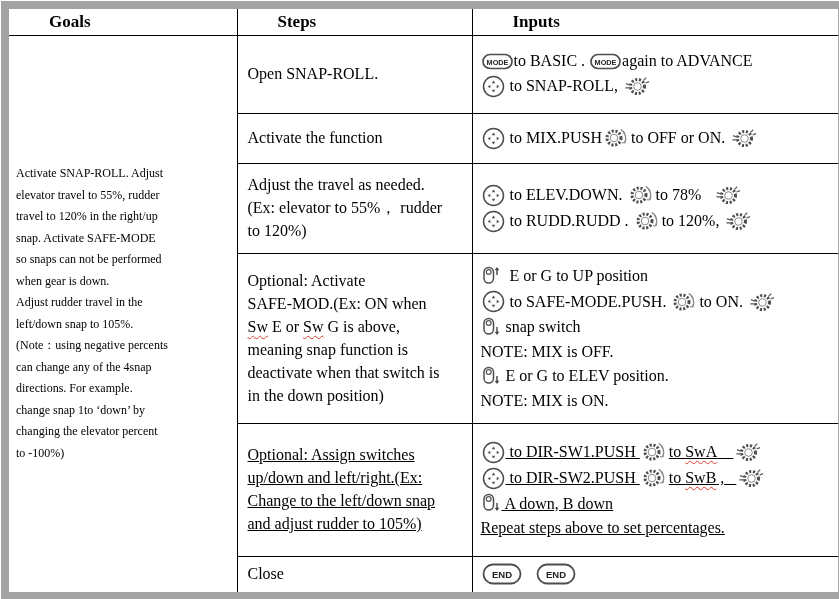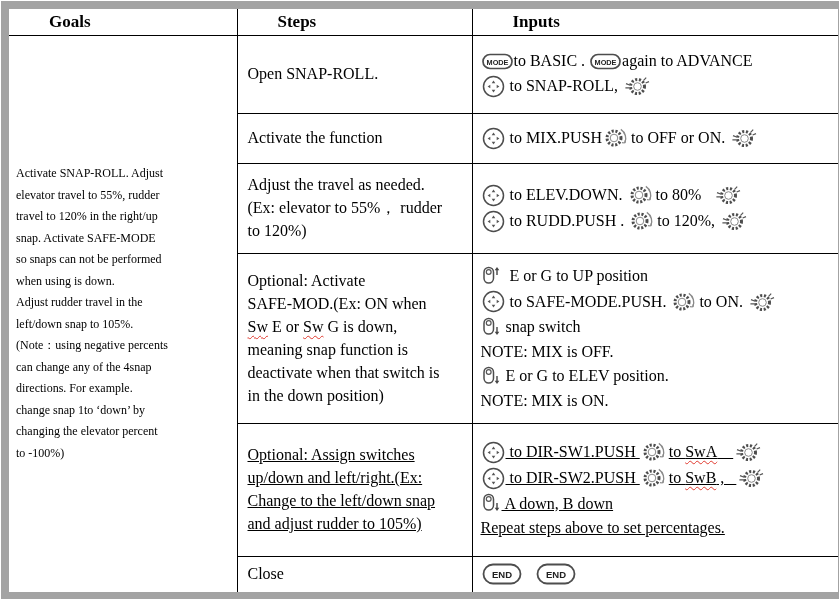--- a/index.html
+++ b/index.html
@@ -45,21 +45,21 @@
       </tr>
     </thead>
     <tbody>
         <tr>
           <td rowspan="6" class="goals-cell">
             <div class="gline">Activate SNAP-ROLL. Adjust</div>
             <div class="gline">elevator travel to 55%, rudder</div>
             <div class="gline">travel to 120% in the right/up</div>
             <div class="gline">snap. Activate SAFE-MODE</div>
             <div class="gline">so snaps can not be performed</div>
-            <div class="gline">when using is down.</div>
+            <div class="gline">when gear is down.</div>
             <div class="gline">Adjust rudder travel in the</div>
             <div class="gline">left/down snap to 105%.</div>
             <div class="gline">(Note：using negative percents</div>
             <div class="gline">can change any of the 4snap</div>
             <div class="gline">directions. For example.</div>
             <div class="gline">change snap 1to ‘down’ by</div>
             <div class="gline">changing the elevator percent</div>
             <div class="gline">to -100%)</div>
           </td>
           <td class="step-cell">
@@ -120,48 +120,48 @@
       <circle cx="11.5" cy="11.5" r="10" fill="none" stroke="#4d4d4d" stroke-width="1.5"></circle>
       <path d="M11.5 5.6 l1.8 2.7 h-3.6 z" fill="#555"></path>
       <path d="M11.5 17.4 l1.8 -2.7 h-3.6 z" fill="#555"></path>
       <path d="M5.6 11.5 l2.7 -1.8 v3.6 z" fill="#555"></path>
       <path d="M17.4 11.5 l-2.7 -1.8 v3.6 z" fill="#555"></path>
                 </svg></span><span class="txt"> to ELEV.DOWN. </span><span class="icon"><svg width="27" height="24" viewBox="0 0 27 24">
       <circle cx="11" cy="12" r="7" fill="none" stroke="#4d4d4d" stroke-width="3" stroke-dasharray="2.1 1.7"></circle>
       <circle cx="11" cy="12" r="3.8" fill="none" stroke="#888" stroke-width="1"></circle>
       <path d="M17.8 3.4 a10.8 10.8 0 0 1 4 13.6" fill="none" stroke="#8a8a8a" stroke-width="1.3"></path>
       <path d="M21.8 17 l-2.8 -0.3 M21.8 17 l0.5 -2.7" fill="none" stroke="#8a8a8a" stroke-width="1.2"></path>
-                </svg></span><span class="txt">to 80%   </span><span class="icon"><svg width="28" height="24" viewBox="0 0 28 24">
-      <circle cx="14.5" cy="12.5" r="7" fill="none" stroke="#4d4d4d" stroke-width="3" stroke-dasharray="2.1 1.7"></circle>
-      <circle cx="14.5" cy="12.5" r="3.8" fill="none" stroke="#888" stroke-width="1"></circle>
-      <path d="M3 9.6 l3.6 1.4 M2.4 13.8 l3.8 0 M23.2 3.6 l-2.6 2.8 M26 7.6 l-3.4 1.4" stroke="#555" stroke-width="1.2" fill="none"></path>
-                </svg></span></div>
-            <div class="line"><span class="icon"><svg width="23" height="23" viewBox="0 0 23 23">
-      <circle cx="11.5" cy="11.5" r="10" fill="none" stroke="#4d4d4d" stroke-width="1.5"></circle>
-      <path d="M11.5 5.6 l1.8 2.7 h-3.6 z" fill="#555"></path>
-      <path d="M11.5 17.4 l1.8 -2.7 h-3.6 z" fill="#555"></path>
-      <path d="M5.6 11.5 l2.7 -1.8 v3.6 z" fill="#555"></path>
-      <path d="M17.4 11.5 l-2.7 -1.8 v3.6 z" fill="#555"></path>
-                </svg></span><span class="txt"> to RUDD.PUSH . </span><span class="icon"><svg width="27" height="24" viewBox="0 0 27 24">
+                </svg></span><span class="txt">to 78%   </span><span class="icon"><svg width="28" height="24" viewBox="0 0 28 24">
+      <circle cx="14.5" cy="12.5" r="7" fill="none" stroke="#4d4d4d" stroke-width="3" stroke-dasharray="2.1 1.7"></circle>
+      <circle cx="14.5" cy="12.5" r="3.8" fill="none" stroke="#888" stroke-width="1"></circle>
+      <path d="M3 9.6 l3.6 1.4 M2.4 13.8 l3.8 0 M23.2 3.6 l-2.6 2.8 M26 7.6 l-3.4 1.4" stroke="#555" stroke-width="1.2" fill="none"></path>
+                </svg></span></div>
+            <div class="line"><span class="icon"><svg width="23" height="23" viewBox="0 0 23 23">
+      <circle cx="11.5" cy="11.5" r="10" fill="none" stroke="#4d4d4d" stroke-width="1.5"></circle>
+      <path d="M11.5 5.6 l1.8 2.7 h-3.6 z" fill="#555"></path>
+      <path d="M11.5 17.4 l1.8 -2.7 h-3.6 z" fill="#555"></path>
+      <path d="M5.6 11.5 l2.7 -1.8 v3.6 z" fill="#555"></path>
+      <path d="M17.4 11.5 l-2.7 -1.8 v3.6 z" fill="#555"></path>
+                </svg></span><span class="txt"> to RUDD.RUDD . </span><span class="icon"><svg width="27" height="24" viewBox="0 0 27 24">
       <circle cx="11" cy="12" r="7" fill="none" stroke="#4d4d4d" stroke-width="3" stroke-dasharray="2.1 1.7"></circle>
       <circle cx="11" cy="12" r="3.8" fill="none" stroke="#888" stroke-width="1"></circle>
       <path d="M17.8 3.4 a10.8 10.8 0 0 1 4 13.6" fill="none" stroke="#8a8a8a" stroke-width="1.3"></path>
       <path d="M21.8 17 l-2.8 -0.3 M21.8 17 l0.5 -2.7" fill="none" stroke="#8a8a8a" stroke-width="1.2"></path>
                 </svg></span><span class="txt">to 120%, </span><span class="icon"><svg width="28" height="24" viewBox="0 0 28 24">
       <circle cx="14.5" cy="12.5" r="7" fill="none" stroke="#4d4d4d" stroke-width="3" stroke-dasharray="2.1 1.7"></circle>
       <circle cx="14.5" cy="12.5" r="3.8" fill="none" stroke="#888" stroke-width="1"></circle>
       <path d="M3 9.6 l3.6 1.4 M2.4 13.8 l3.8 0 M23.2 3.6 l-2.6 2.8 M26 7.6 l-3.4 1.4" stroke="#555" stroke-width="1.2" fill="none"></path>
                 </svg></span></div>
           </td>
         </tr>
         <tr>
           <td class="step-cell">
             <div class="line"><span class="txt">Optional: Activate</span></div>
             <div class="line"><span class="txt">SAFE-MOD.(Ex: ON when</span></div>
-            <div class="line"><span class="wavy">Sw</span><span class="txt"> E or </span><span class="wavy">Sw</span><span class="txt"> G is down,</span></div>
+            <div class="line"><span class="wavy">Sw</span><span class="txt"> E or </span><span class="wavy">Sw</span><span class="txt"> G is above,</span></div>
             <div class="line"><span class="txt">meaning snap function is</span></div>
             <div class="line"><span class="txt">deactivate when that switch is</span></div>
             <div class="line"><span class="txt">in the down position)</span></div>
           </td>
           <td class="inputs-cell">
             <div class="line"><span class="icon"><svg width="19" height="23" viewBox="0 0 19 23">
       <rect x="2" y="2.5" width="9.5" height="15.5" rx="4.7" fill="none" stroke="#4d4d4d" stroke-width="1.5"></rect>
       <circle cx="6.7" cy="7" r="2.4" fill="none" stroke="#555" stroke-width="1.2"></circle>
       <line x1="15" y1="10" x2="15" y2="4.5" stroke="#444" stroke-width="1.4"></line>
       <path d="M15 2 l2.3 3.2 h-4.6 z" fill="#444"></path>

